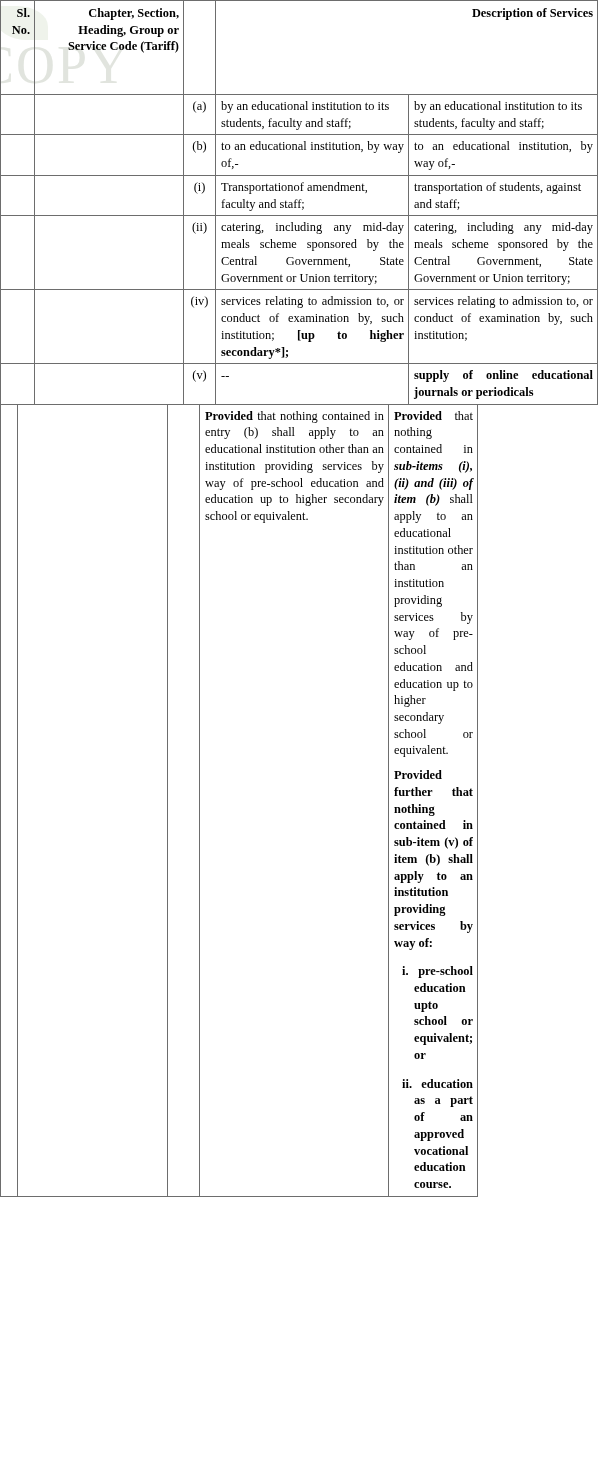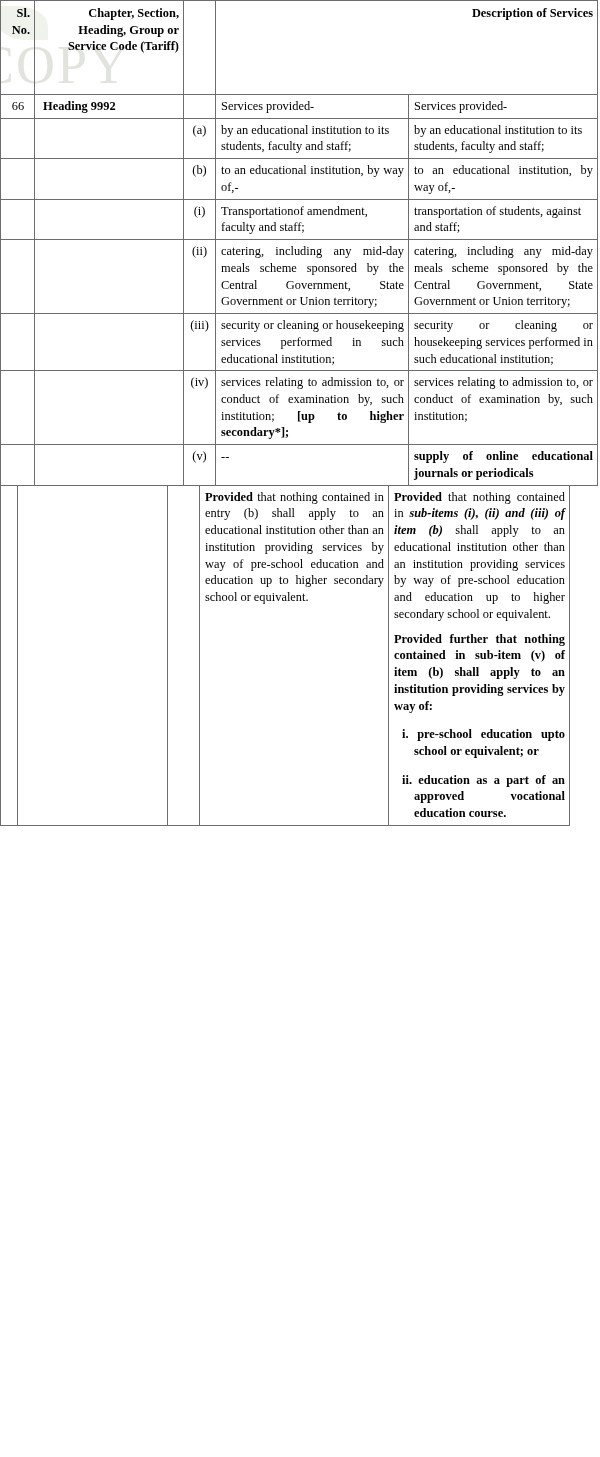--- a/index.html
+++ b/index.html
@@ -84,21 +84,21 @@
     padding-left:20px;
     text-indent:-12px;
     font-weight:bold;
   }
   .subnum + .subnum{margin-top:12px;}
   
   .btm{
     position:relative;
     z-index:1;
     border-collapse:collapse;
-    width:570px;
+    width:478px;
     table-layout:fixed;
     font-size:12.4px;
     line-height:1.35;
     margin-top:-1px;
   }
   .btm td{
     border:1px solid #6d6d6d;
     vertical-align:top;
     padding:3px 4px 3px 5px;
     text-align:justify;
@@ -134,27 +134,20 @@
           <div>No.</div>
         </th>
         <th>Chapter, Section, Heading, Group or Service Code (Tariff)</th>
         <th></th>
         <th colspan="2">Description of Services</th>
       </tr>
     </thead>
 
     <tbody>
 
-      <tr>
-        <td class="sl">66</td>
-        <td class="chap">Heading 9992</td>
-        <td class="item"></td>
-        <td class="plain">Services provided-</td>
-        <td class="plain">Services provided-</td>
-      </tr>
 
       <tr>
         <td class="sl"></td>
         <td></td>
         <td class="item">(a)</td>
         <td class="plain">by an educational institution to its students, faculty and staff;</td>
         <td class="plain">by an educational institution to its students, faculty and staff;</td>
       </tr>
 
 
@@ -175,27 +168,20 @@
       </tr>
 
       <tr>
         <td class="sl"></td>
         <td></td>
         <td class="item">(ii)</td>
         <td>catering, including any mid-day meals scheme sponsored by the Central Government, State Government or Union territory;</td>
         <td>catering, including any mid-day meals scheme sponsored by the Central Government, State Government or Union territory;</td>
       </tr>
 
-      <tr>
-        <td class="sl"></td>
-        <td></td>
-        <td class="item">(iii)</td>
-        <td>security or cleaning or housekeeping services performed in such educational institution;</td>
-        <td>security or cleaning or housekeeping services performed in such educational institution;</td>
-      </tr>
 
       <tr>
         <td class="sl"></td>
         <td></td>
         <td class="item">(iv)</td>
         <td><span>services relating to admission to, or conduct of examination by, such institution; </span><span class="b">[up to higher secondary*];</span></td>
         <td>services relating to admission to, or conduct of examination by, such institution;</td>
       </tr>
 
       <tr>

